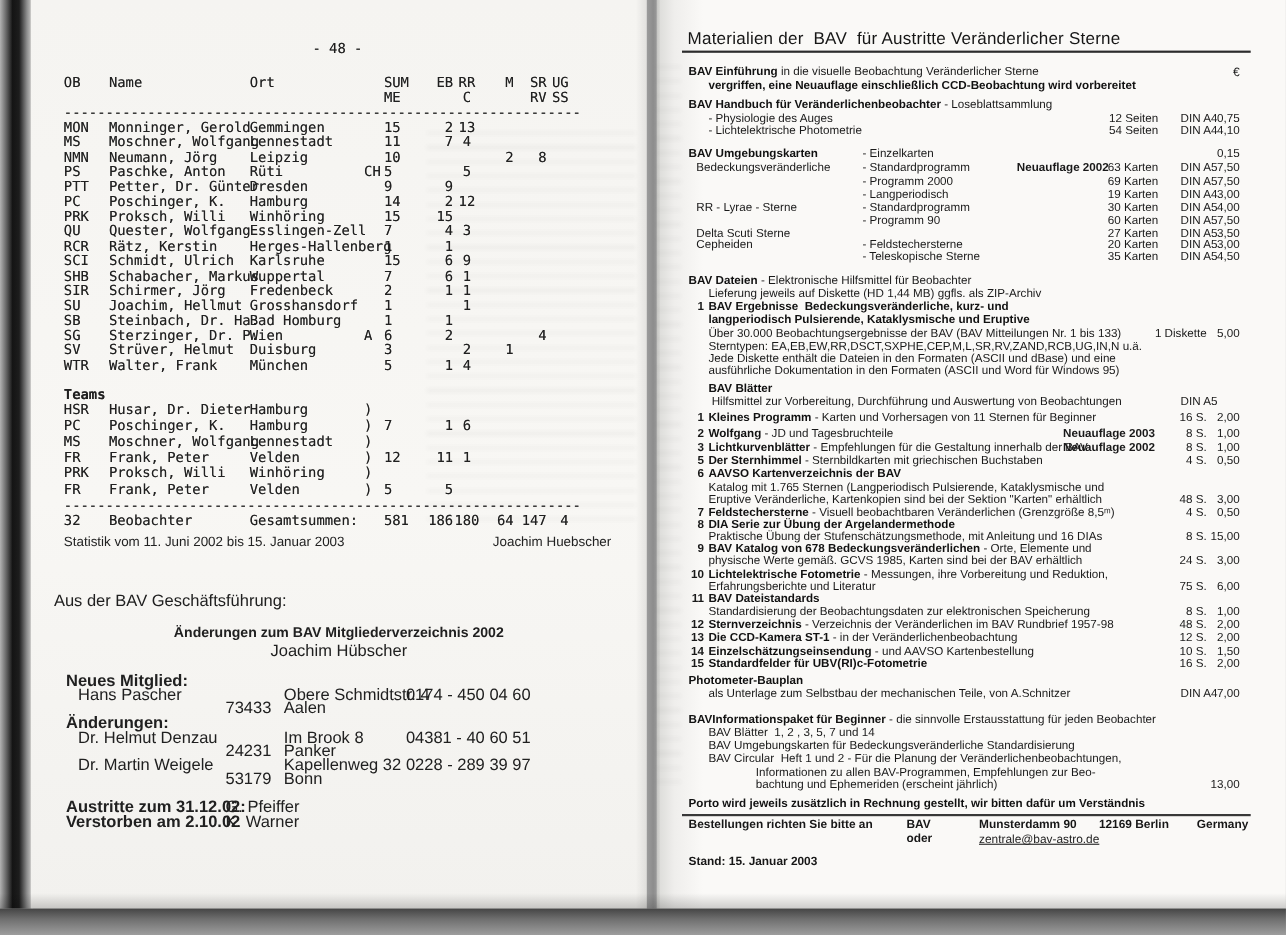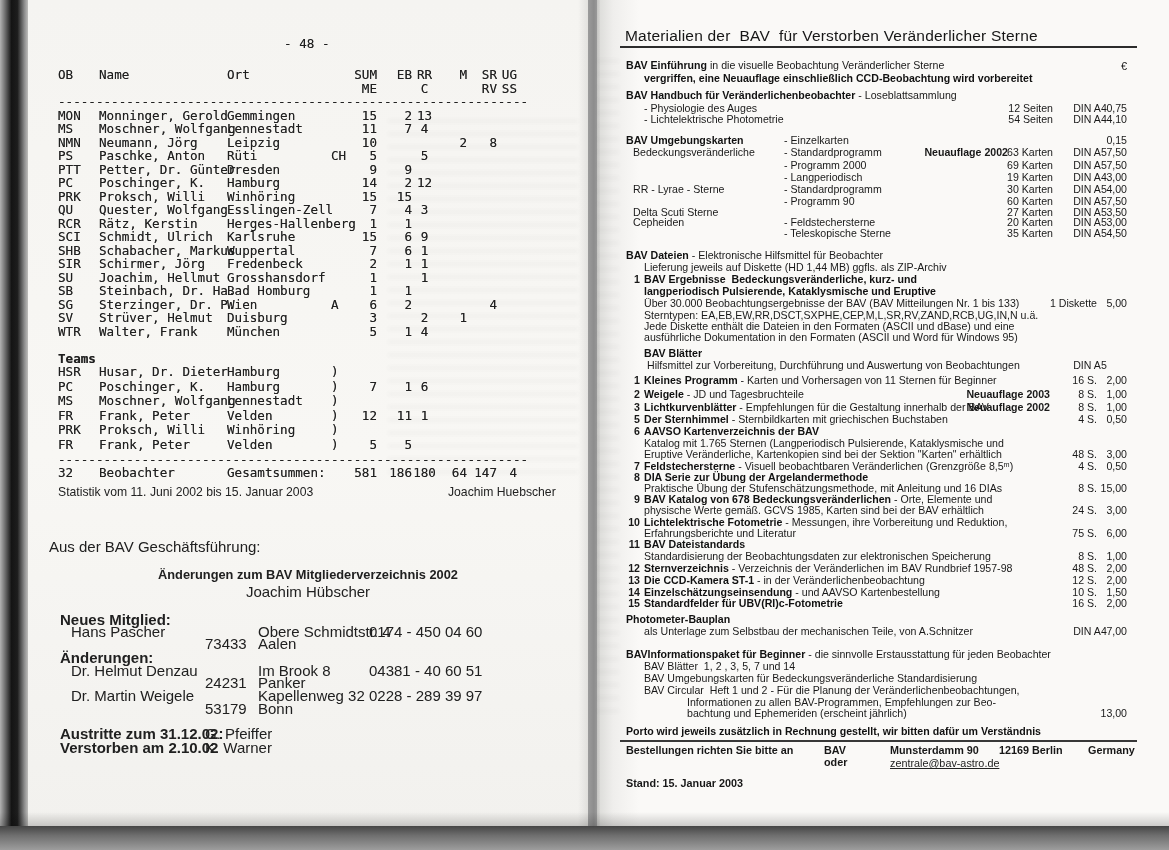--- a/index.html
+++ b/index.html
@@ -19,21 +19,21 @@
   .bleed{position:absolute;filter:blur(2px);opacity:.07;pointer-events:none;
          background:repeating-linear-gradient(180deg,#4a4a4a 0 2px,transparent 2px 13px)}
 
   
   #ttable{position:absolute;left:30px;top:68px;width:500px;
           font-family:"DejaVu Sans Mono",monospace;font-size:12.6px;line-height:13.5px;
           color:#202020;text-shadow:0 0 .4px rgba(20,20,20,.55)}
   .trow{display:flex;min-height:13.5px;white-space:pre}
   .trow span{flex:0 0 auto;white-space:pre;overflow:visible}
   .c-ob{width:41px}.c-name{width:128px}.c-ort{width:104px}.c-cc{width:18px}
-  .c-sum{width:28px;text-align:right}.c-eb{width:35px;text-align:right}
+  .c-sum{width:28px;text-align:left}.c-eb{width:35px;text-align:right}
   .c-rr{width:25px;text-align:center}.c-m{width:30px;text-align:right}
   .c-sr{width:30px;text-align:right}.c-ug{width:20px;text-align:right}
   .teamrow{line-height:14.6px;min-height:14.6px}
   .tm{font-weight:bold}
   .dashrow{letter-spacing:0;overflow:hidden;white-space:pre}
   #pageno{position:absolute;left:256px;top:36px;font-family:"DejaVu Sans Mono",monospace;
           font-size:12.6px;color:#1d1d1d;text-shadow:0 0 .4px rgba(20,20,20,.55)}
   #statline{position:absolute;left:30px;top:485px;font-size:12.2px;color:#222}
   #statauthor{position:absolute;left:420px;top:485px;font-size:12.2px;color:#222}
 
@@ -138,21 +138,21 @@
 
   <div class="bz bzb" style="left:32px;top:725px">Austritte zum 31.12.02:</div>
   <div class="bz" style="left:177px;top:725px">G. Pfeiffer</div>
   <div class="bz bzb" style="left:32px;top:739px">Verstorben am 2.10.02</div>
   <div class="bz" style="left:177px;top:739px">K. Warner</div>
 
   <div class="bleed" style="left:360px;top:120px;width:190px;height:360px"></div>
 </div>
 
 <div class="page" id="pageR">
-  <div id="rtitle">Materialien der  BAV  für Verstorben Veränderlicher Sterne</div>
+  <div id="rtitle">Materialien der  BAV  für Austritte Veränderlicher Sterne</div>
   <div id="rtitleRule"></div>
   <div id="euro">€</div>
 
   <div class="pr" style="top:60px"><b>BAV Einführung</b><span> in die visuelle Beobachtung Veränderlicher Sterne</span></div>
   <div class="pr i1" style="top:73px"><b>vergriffen, eine Neuauflage einschließlich CCD-Beobachtung wird vorbereitet</b></div>
   <div class="pr" style="top:90px"><b>BAV Handbuch für Veränderlichenbeobachter</b><span> - Loseblattsammlung</span></div>
   <div class="pr i1" style="top:103px"><span>- Physiologie des Auges</span><span class="cp c-count">12 Seiten</span><span class="cp c-din">DIN A4</span><span class="cp c-price">0,75</span></div>
   <div class="pr i1" style="top:114px"><span>- Lichtelektrische Photometrie</span><span class="cp c-count">54 Seiten</span><span class="cp c-din">DIN A4</span><span class="cp c-price">4,10</span></div>
 
   <div class="pr u0" style="top:135px"><b>BAV Umgebungskarten</b><span class="umid">- Einzelkarten</span><span class="cp c-price">0,15</span></div>
@@ -170,21 +170,21 @@
   <div class="pr it" style="top:274px"><span class="num">1</span><b>BAV Ergebnisse  Bedeckungsveränderliche, kurz- und</b></div>
   <div class="pr i1" style="top:286px"><b>langperiodisch Pulsierende, Kataklysmische und Eruptive</b></div>
   <div class="pr i1" style="top:298px"><span>Über 30.000 Beobachtungsergebnisse der BAV (BAV Mitteilungen Nr. 1 bis 133)</span><span class="cp c-pages">1 Diskette</span><span class="cp c-price">5,00</span></div>
   <div class="pr i1" style="top:310px"><span>Sterntypen: EA,EB,EW,RR,DSCT,SXPHE,CEP,M,L,SR,RV,ZAND,RCB,UG,IN,N u.ä.</span></div>
   <div class="pr i1" style="top:321px"><span>Jede Diskette enthält die Dateien in den Formaten (ASCII und dBase) und eine</span></div>
   <div class="pr i1" style="top:332px"><span>ausführliche Dokumentation in den Formaten (ASCII und Word für Windows 95)</span></div>
 
   <div class="pr i1" style="top:348px"><b>BAV Blätter</b></div>
   <div class="pr i1" style="top:360px;left:50px"><span>Hilfsmittel zur Vorbereitung, Durchführung und Auswertung von Beobachtungen</span><span class="cp c-din">DIN A5</span></div>
   <div class="pr it" style="top:375px"><span class="num">1</span><b>Kleines Programm</b><span> - Karten und Vorhersagen von 11 Sternen für Beginner</span><span class="cp c-pages">16 S.</span><span class="cp c-price">2,00</span></div>
-  <div class="pr it" style="top:389px"><span class="num">2</span><b>Weigele</b><span> - JD und Tagesbruchteile</span><span class="cp c-tagB">Neuauflage 2003</span><span class="cp c-pages">8 S.</span><span class="cp c-price">1,00</span></div>
+  <div class="pr it" style="top:389px"><span class="num">2</span><b>Wolfgang</b><span> - JD und Tagesbruchteile</span><span class="cp c-tagB">Neuauflage 2003</span><span class="cp c-pages">8 S.</span><span class="cp c-price">1,00</span></div>
   <div class="pr it" style="top:402px"><span class="num">3</span><b>Lichtkurvenblätter</b><span> - Empfehlungen für die Gestaltung innerhalb der BAV</span><span class="cp c-tagB">Neuauflage 2002</span><span class="cp c-pages">8 S.</span><span class="cp c-price">1,00</span></div>
   <div class="pr it" style="top:414px"><span class="num">5</span><b>Der Sternhimmel</b><span> - Sternbildkarten mit griechischen Buchstaben</span><span class="cp c-pages">4 S.</span><span class="cp c-price">0,50</span></div>
   <div class="pr it" style="top:426px"><span class="num">6</span><b>AAVSO Kartenverzeichnis der BAV</b></div>
   <div class="pr it" style="top:438px"><span>Katalog mit 1.765 Sternen (Langperiodisch Pulsierende, Kataklysmische und</span></div>
   <div class="pr it" style="top:449px"><span>Eruptive Veränderliche, Kartenkopien sind bei der Sektion "Karten" erhältlich</span><span class="cp c-pages">48 S.</span><span class="cp c-price">3,00</span></div>
   <div class="pr it" style="top:461px"><span class="num">7</span><b>Feldstechersterne</b><span> - Visuell beobachtbaren Veränderlichen (Grenzgröße 8,5ᵐ)</span><span class="cp c-pages">4 S.</span><span class="cp c-price">0,50</span></div>
   <div class="pr it" style="top:472px"><span class="num">8</span><b>DIA Serie zur Übung der Argelandermethode</b></div>
   <div class="pr it" style="top:483px"><span>Praktische Übung der Stufenschätzungsmethode, mit Anleitung und 16 DIAs</span><span class="cp c-pages">8 S.</span><span class="cp c-price">15,00</span></div>
   <div class="pr it" style="top:494px"><span class="num">9</span><b>BAV Katalog von 678 Bedeckungsveränderlichen</b><span> - Orte, Elemente und</span></div>
   <div class="pr it" style="top:505px"><span>physische Werte gemäß. GCVS 1985, Karten sind bei der BAV erhältlich</span><span class="cp c-pages">24 S.</span><span class="cp c-price">3,00</span></div>

